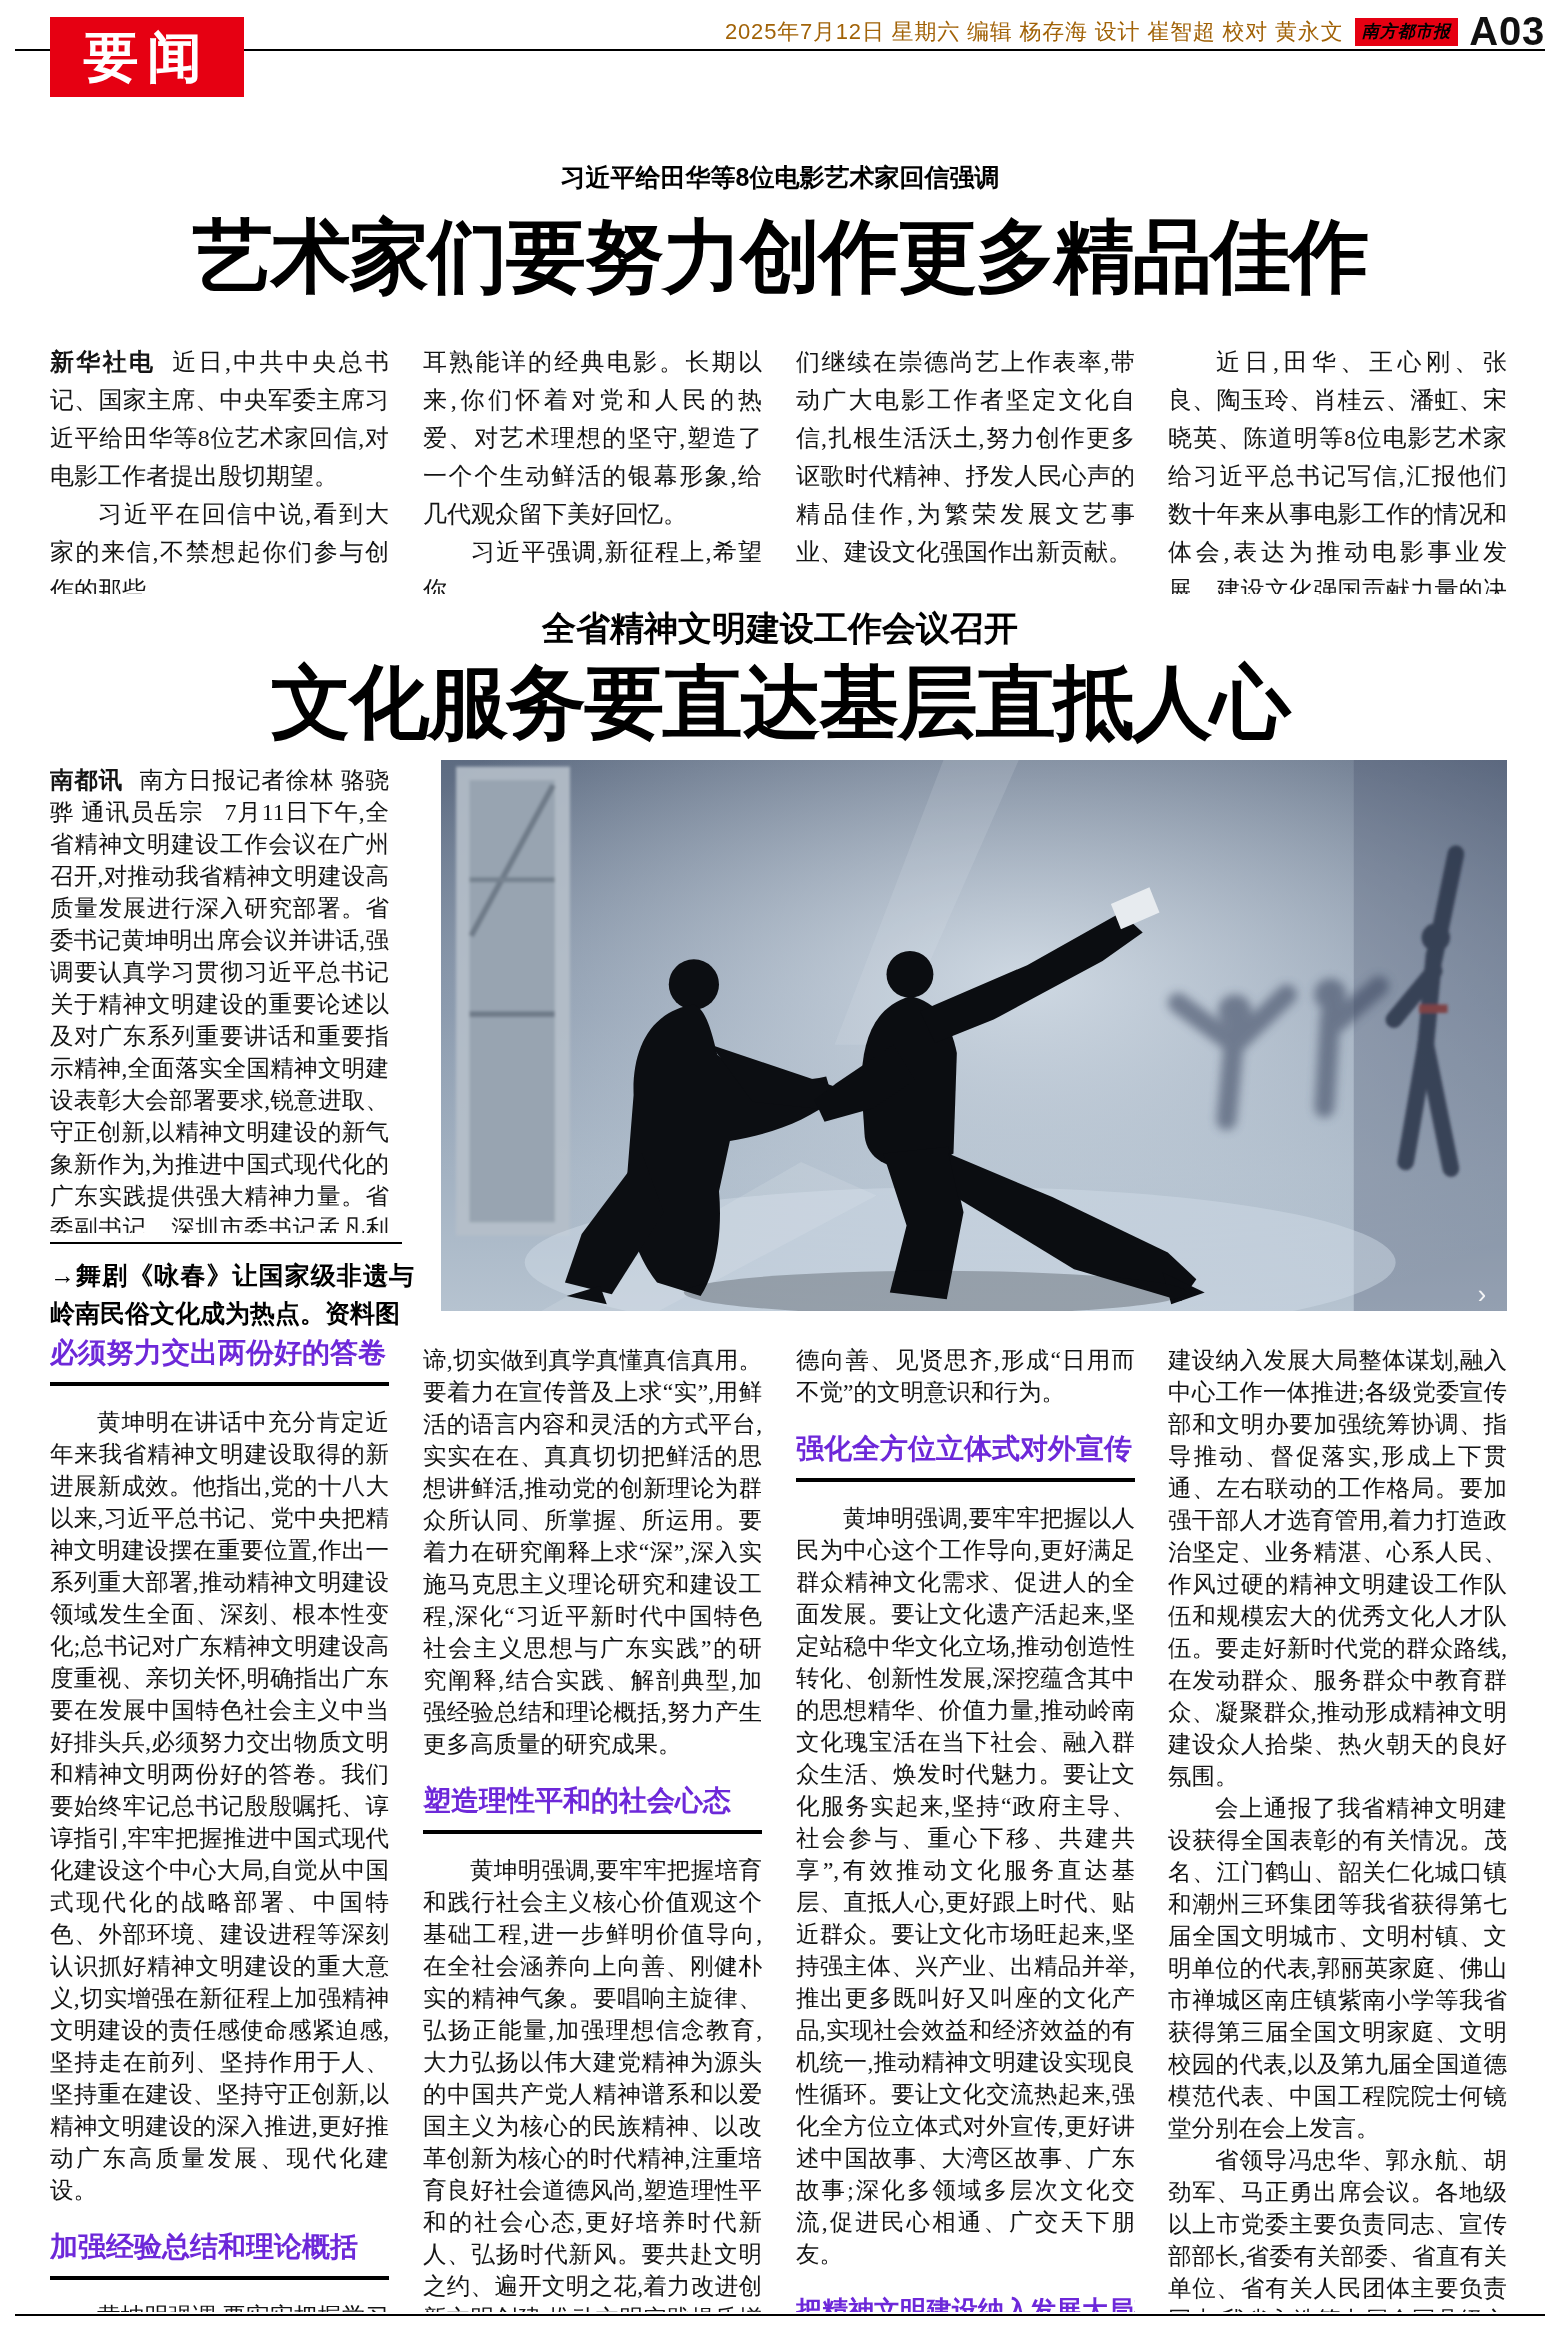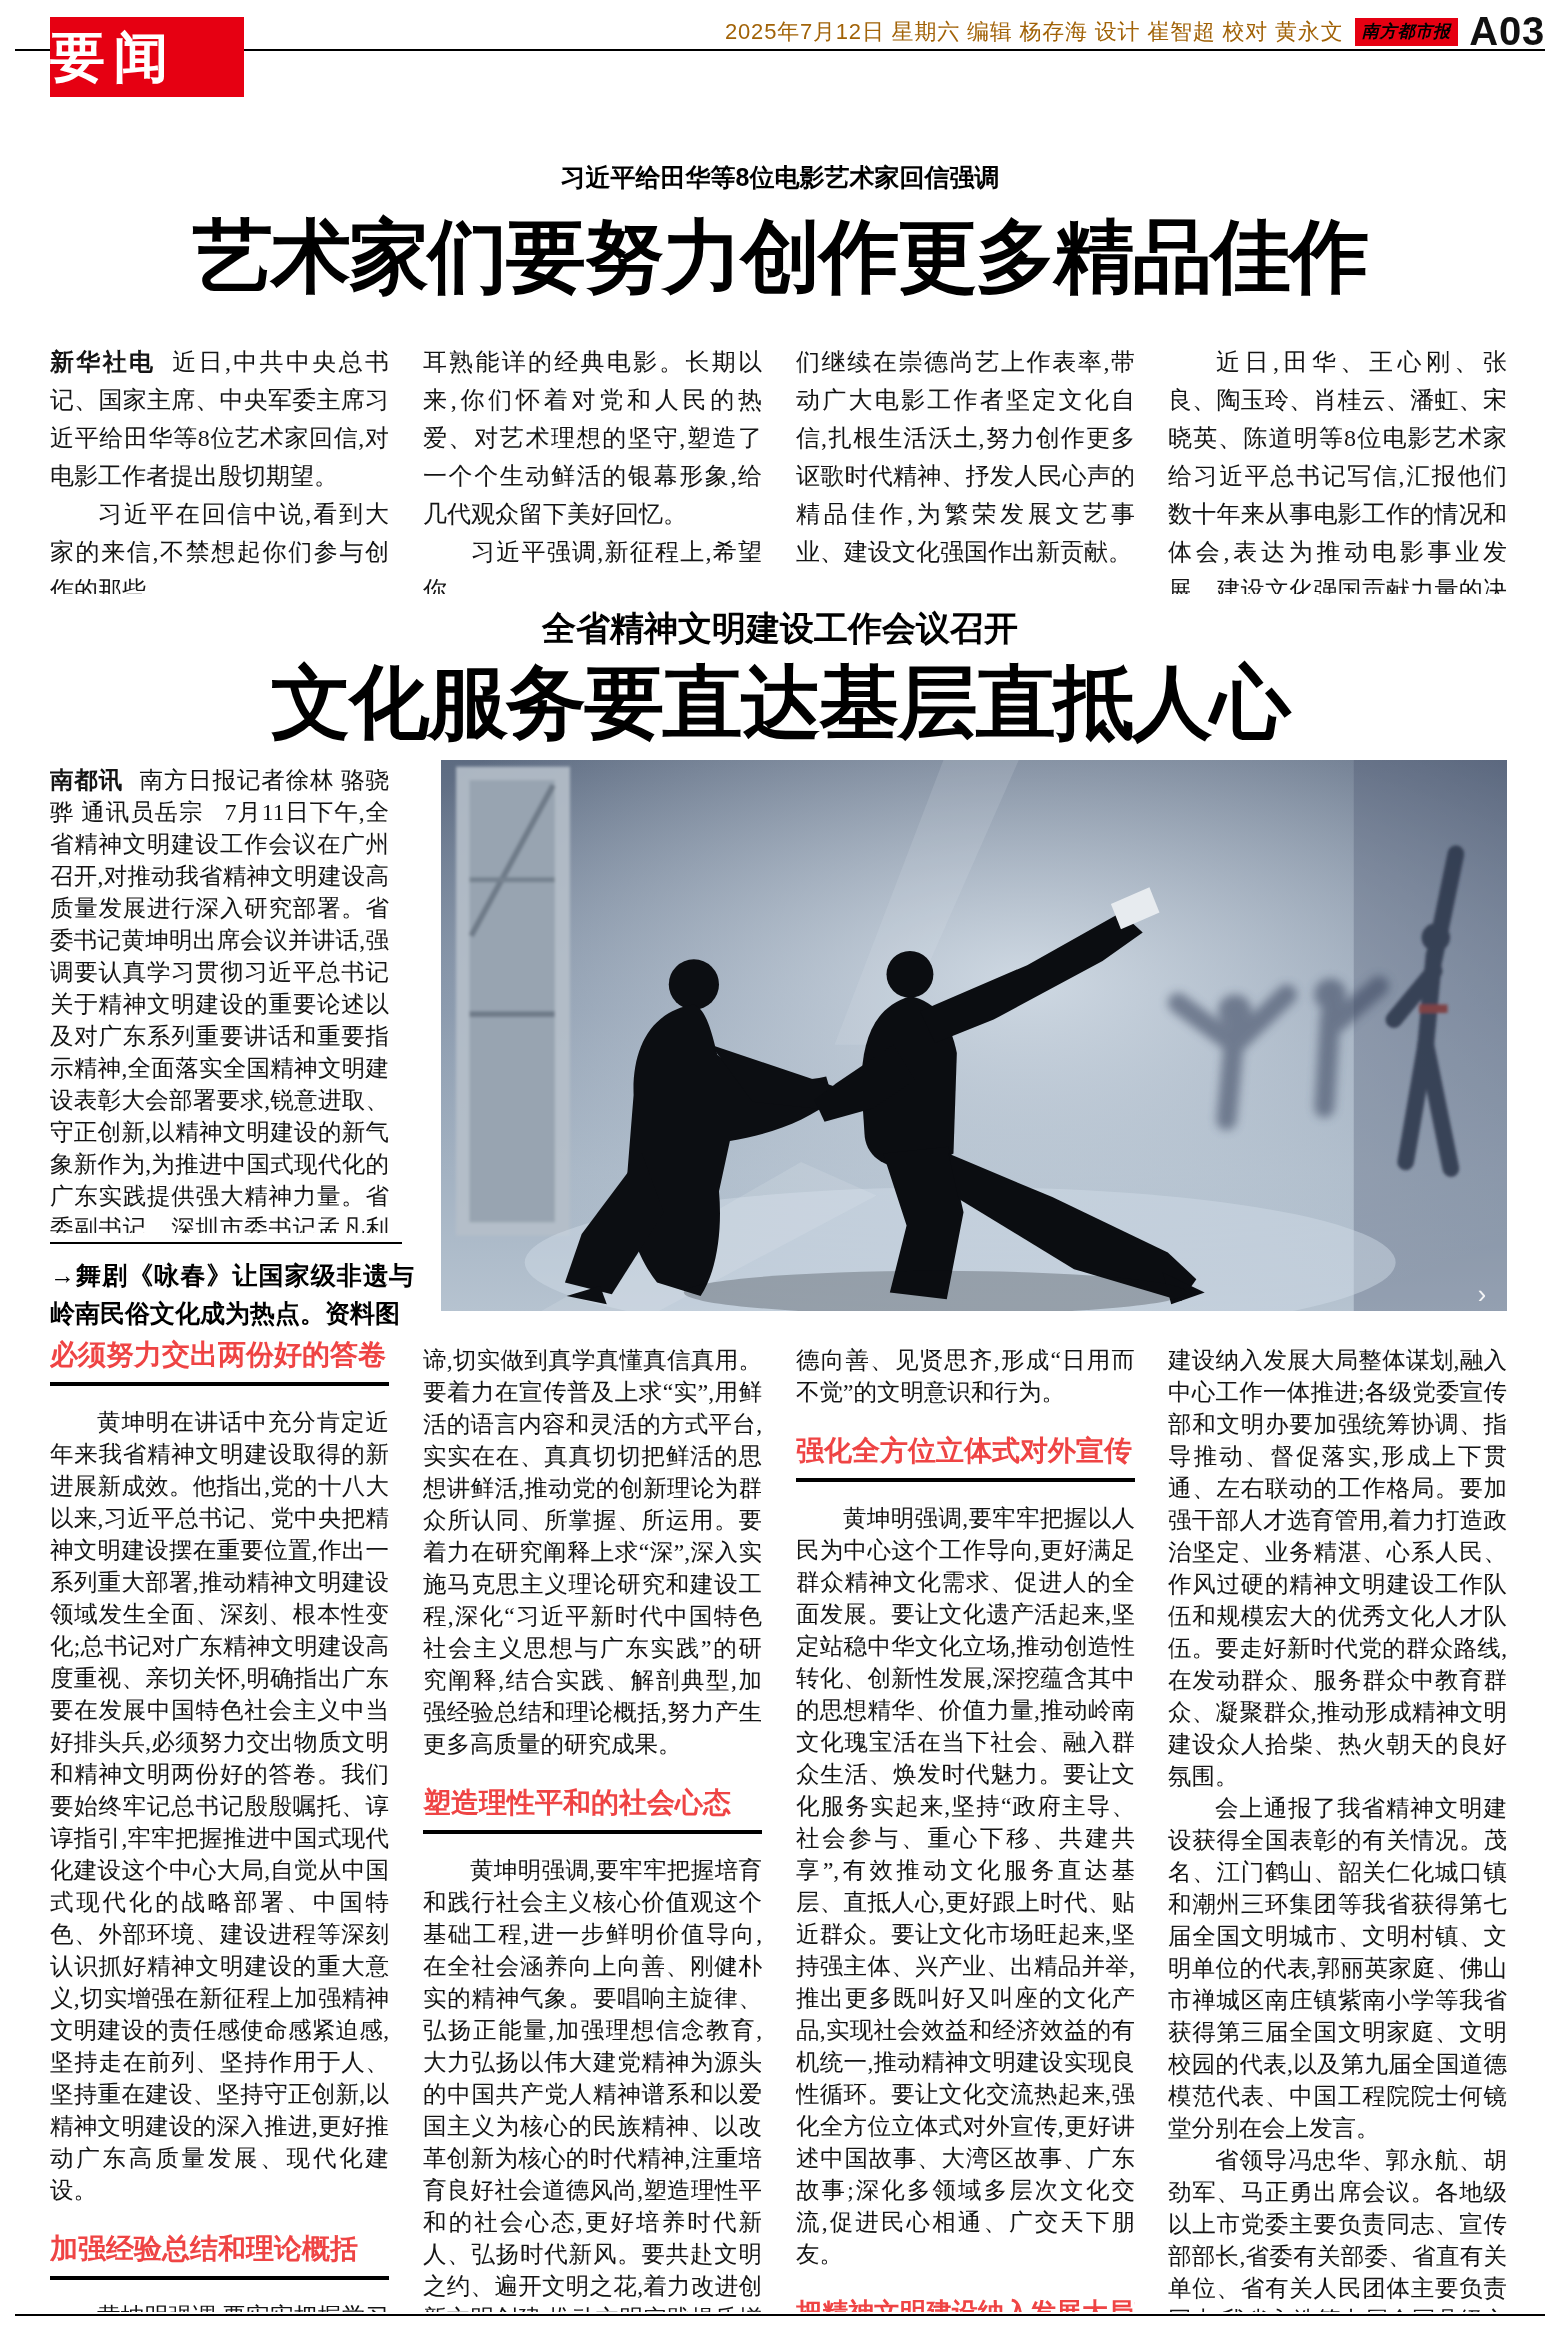--- a/index.html
+++ b/index.html
@@ -6,21 +6,21 @@
   body{
     width:1560px;height:2342px;position:relative;background:#ffffff;
     font-family:"Liberation Sans", sans-serif;color:#111;
     overflow:hidden;
   }
   .abs{position:absolute;}
   
   .header-rule{left:15px;top:49px;width:1530px;height:1.7px;background:#000;}
   .badge{
     left:50px;top:17px;width:194px;height:80px;background:#e60012;color:#fff;
-    font-size:55px;font-weight:bold;letter-spacing:8.4px;text-align:left;line-height:80px;
+    font-size:55px;font-weight:bold;letter-spacing:8.4px;text-align:center;line-height:80px;
     z-index:3;
   }
   .masthead-row{
     right:15px;top:13.4px;height:37px;display:flex;align-items:center;gap:11.7px;z-index:3;
   }
   .dateline{font-size:22px;color:#a16207;letter-spacing:0.8px;white-space:nowrap;}
   .logo{
     background:#e60012;color:#000000;font-weight:bold;font-style:italic;
     font-size:17px;padding:2.5px 6.7px;letter-spacing:0.8px;white-space:nowrap;
   }
@@ -29,22 +29,22 @@
   .kicker{left:0;width:100%;text-align:center;font-weight:bold;color:#000;}
   .headline{left:0;width:100%;text-align:center;font-weight:900;color:#000;letter-spacing:-1.7px;white-space:nowrap;}
   .col{position:absolute;width:339px;text-align:justify;overflow:hidden;color:#141414;}
   .a1{font-size:24px;line-height:38px;font-family:"Liberation Serif", serif;}
   .a2{font-size:23.5px;line-height:32px;font-family:"Liberation Serif", serif;}
   .col p{margin:0;}
   .col p.ind{text-indent:2em;}
   .lead-label{font-family:"Liberation Sans", sans-serif;font-weight:bold;margin-right:.7em;}
   .byline{margin-right:.9em;}
   .subhead{
-    font-family:Liberation Serif, serif;font-size:28px;font-weight:bold;
-    margin:0;padding:0;line-height:35px;letter-spacing:0px;color:#ef4444;white-space:nowrap;
+    font-family:Liberation Mono, monospace;font-size:28px;font-weight:bold;
+    margin:0;padding:0;line-height:35px;letter-spacing:0px;color:#6d28d9;white-space:nowrap;
   }
   .subhead.later{margin-top:25px;}
   .thickrule{border:0;border-top:4.2px solid #000;margin:10px 0 20px 0;}
   .cap-rule{left:50px;top:1242px;width:352px;height:1.7px;background:#000;}
   .caption{
     left:50px;top:1256px;width:364px;font-size:25px;line-height:38px;font-weight:bold;
     font-family:"Liberation Sans", sans-serif;color:#000;text-align:justify;
   }
   .photo-frame{left:441px;top:760px;width:1066px;height:551px;overflow:hidden;}
   .photo-frame svg{display:block;width:100%;height:100%;}

